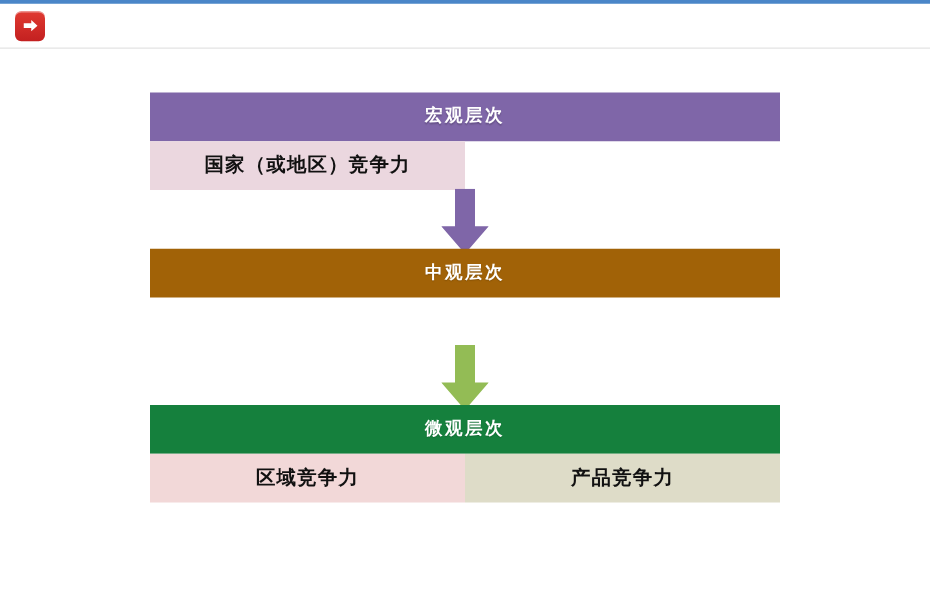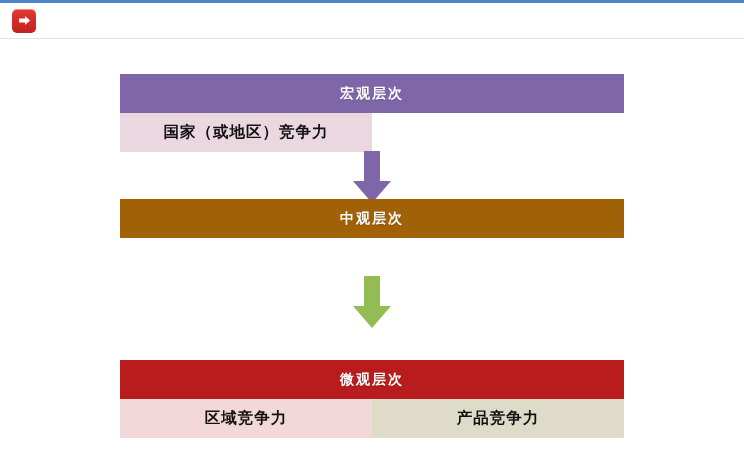--- a/index.html
+++ b/index.html
@@ -140,20 +140,20 @@
     <div class="level-header" style="background: #a16207;">中观层次</div>
   </div>
 
   <div class="flow-arrow" id="arrow-meso-micro">
     <svg viewBox="0 0 38 52" aria-hidden="true">
       <path d="M11 0 H27 V30 H38 L19 52 L0 30 H11 Z" fill="#93BC55"></path>
     </svg>
   </div>
 
   <div class="level-block" id="block-micro">
-    <div class="level-header" style="background: #b91c1c; margin-top: 36px;">微观层次</div>
+    <div class="level-header" style="background: #15803d;">微观层次</div>
     <div class="level-subs">
       <div class="sub-box" style="width: 50%; background: rgb(242, 216, 216);">区域竞争力</div>
       <div class="sub-box" style="width: 50%; background: rgb(222, 220, 200);">产品竞争力</div>
     </div>
   </div>
 
 </div>
 
 </body></html>

